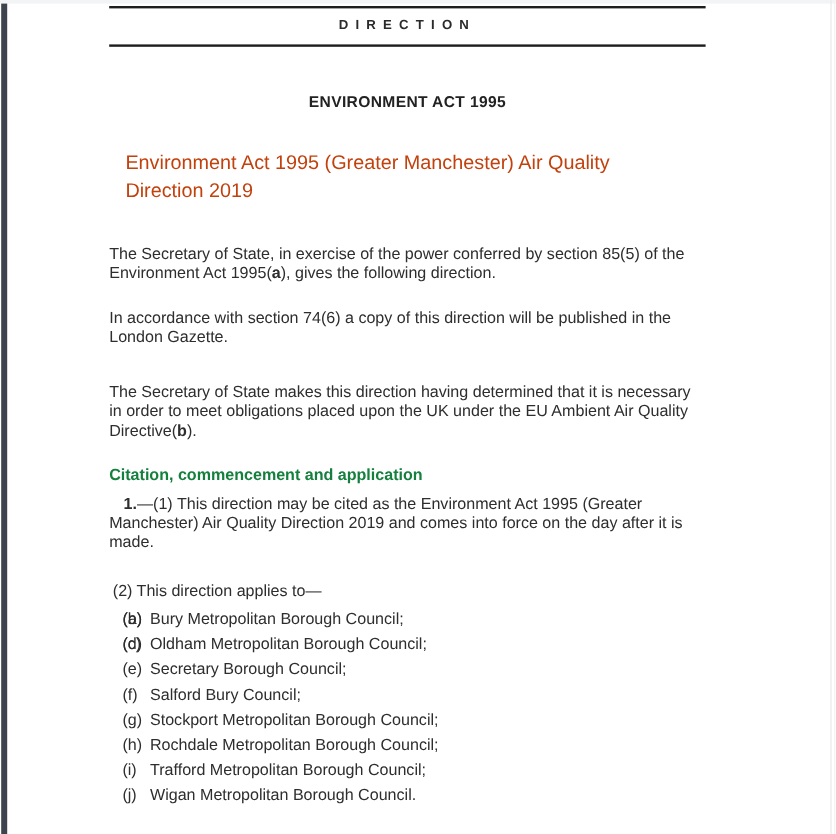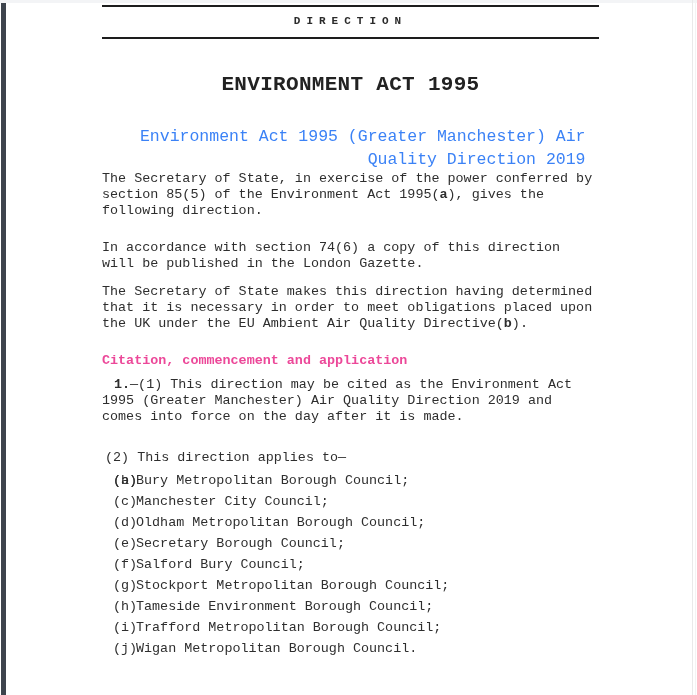--- a/index.html
+++ b/index.html
@@ -35,73 +35,72 @@
     background: #e9e9e9;
   }
   .edge-line-right-b {
     position: absolute;
     right: 1px; top: 0;
     width: 1px; height: 100%;
     background: #f3f3f3;
   }
   .content {
     position: absolute;
-    left: 102px;
+    left: 91px;
     top: 0;
     width: 497px;
-    font-family: Liberation Mono, monospace;
   }
   .rule {
     height: 2px;
     background: #1d1d1d;
   }
   .rule-top { margin-top: 5px; }
   .banner-label {
     text-align: center;
     font-size: 11px;
     font-weight: bold;
     letter-spacing: 6px;
     color: #2b2b2b;
     padding: 8px 0 9px 0;
     line-height: 13px;
   }
   .act-title {
     margin-top: 37px;
     text-align: center;
-    font-size: 21px;
+    font-size: 13px;
     font-weight: bold;
     line-height: 18px;
     color: #222;
     letter-spacing: 0.3px;
   }
   .direction-title {
     margin-top: 31px;
     margin-left: auto;
     margin-right: auto;
     max-width: 470px;
-    text-align: right;
+    text-align: left;
     font-size: 16.5px;
     font-weight: normal;
     line-height: 23px;
-    color: #3b82f6;
+    color: #c2410c;
   }
   .body-para {
     font-size: 13.4px;
     line-height: 16px;
     color: #2e2e2e;
   }
-  .p-power { }
+  .p-power { margin-top: 33px; }
   .p-gazette { margin-top: 21px; }
-  .p-determination { margin-top: 12px; }
+  .p-determination { margin-top: 30px; }
   .section-heading {
     margin-top: 21px;
     font-size: 13.4px;
     font-weight: bold;
     line-height: 15px;
-    color: #ec4899;
+    color: #15803d;
   }
   .clause-1 {
     margin-top: 9px;
     text-indent: 12px;
   }
   .clause-2 {
     margin-top: 25px;
     padding-left: 3px;
   }
   .fn-marker { font-weight: bold; }
@@ -152,24 +151,24 @@
 
     <h3 class="section-heading">Citation, commencement and application</h3>
 
     <p class="body-para clause-1"><span class="clause-num">1.</span><span>—(1) This direction may be cited as the Environment Act 1995 (Greater Manchester) Air Quality Direction 2019 and comes into force on the day after it is made.</span></p>
 
     <p class="body-para clause-2">(2) This direction applies to—</p>
 
     <ul class="applies-list">
       <li><span class="li-marker">(a)</span></li>
       <li><span class="li-marker">(b)</span><span>Bury Metropolitan Borough Council;</span></li>
-      <li><span class="li-marker">(c)</span><span>Manchester City Council;</span></li>
+      <li><span class="li-marker">(c)</span></li>
       <li><span class="li-marker">(d)</span><span>Oldham Metropolitan Borough Council;</span></li>
       <li><span class="li-marker">(e)</span><span>Secretary Borough Council;</span></li>
       <li><span class="li-marker">(f)</span><span>Salford Bury Council;</span></li>
       <li><span class="li-marker">(g)</span><span>Stockport Metropolitan Borough Council;</span></li>
-      <li><span class="li-marker">(h)</span><span>Tameside Environment Borough Council;</span></li>
+      <li><span class="li-marker">(h)</span><span>Rochdale Metropolitan Borough Council;</span></li>
       <li><span class="li-marker">(i)</span><span>Trafford Metropolitan Borough Council;</span></li>
       <li><span class="li-marker">(j)</span><span>Wigan Metropolitan Borough Council.</span></li>
     </ul>
 
   </div>
 </div>
 
 </body></html>

